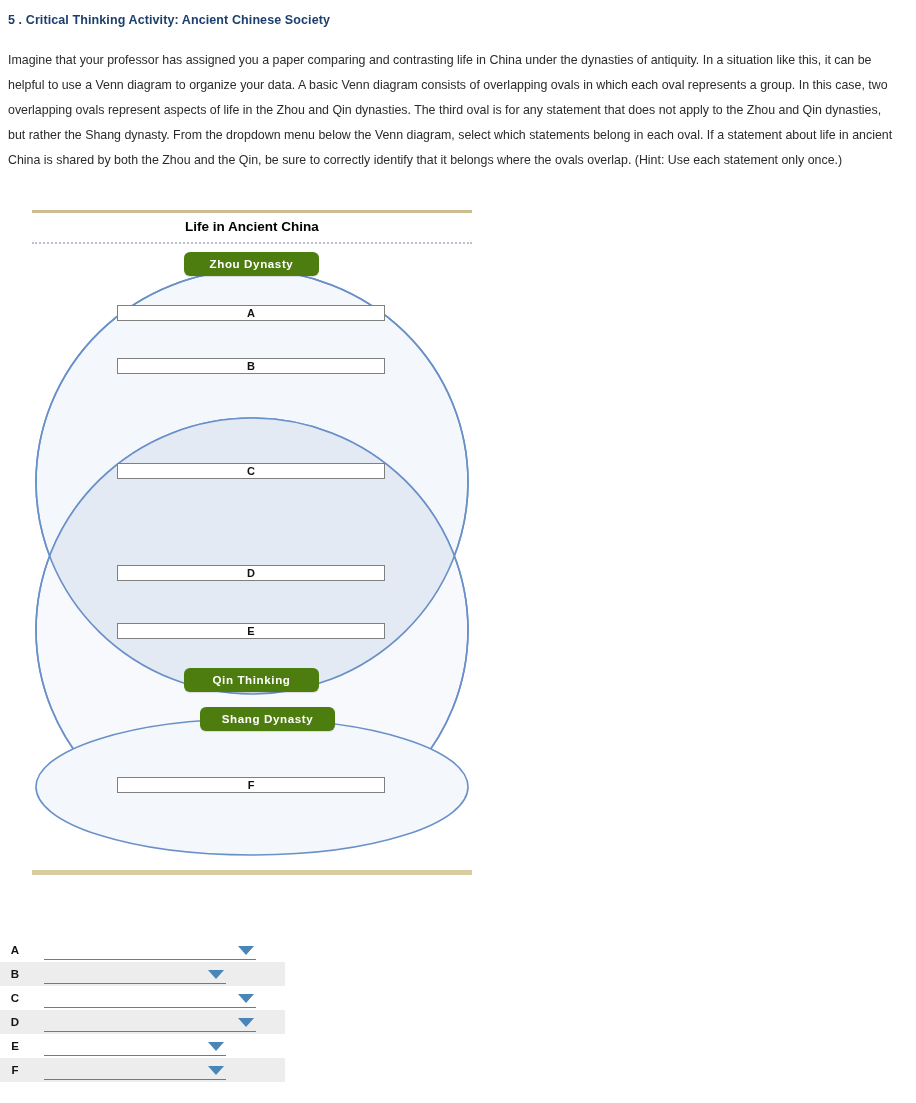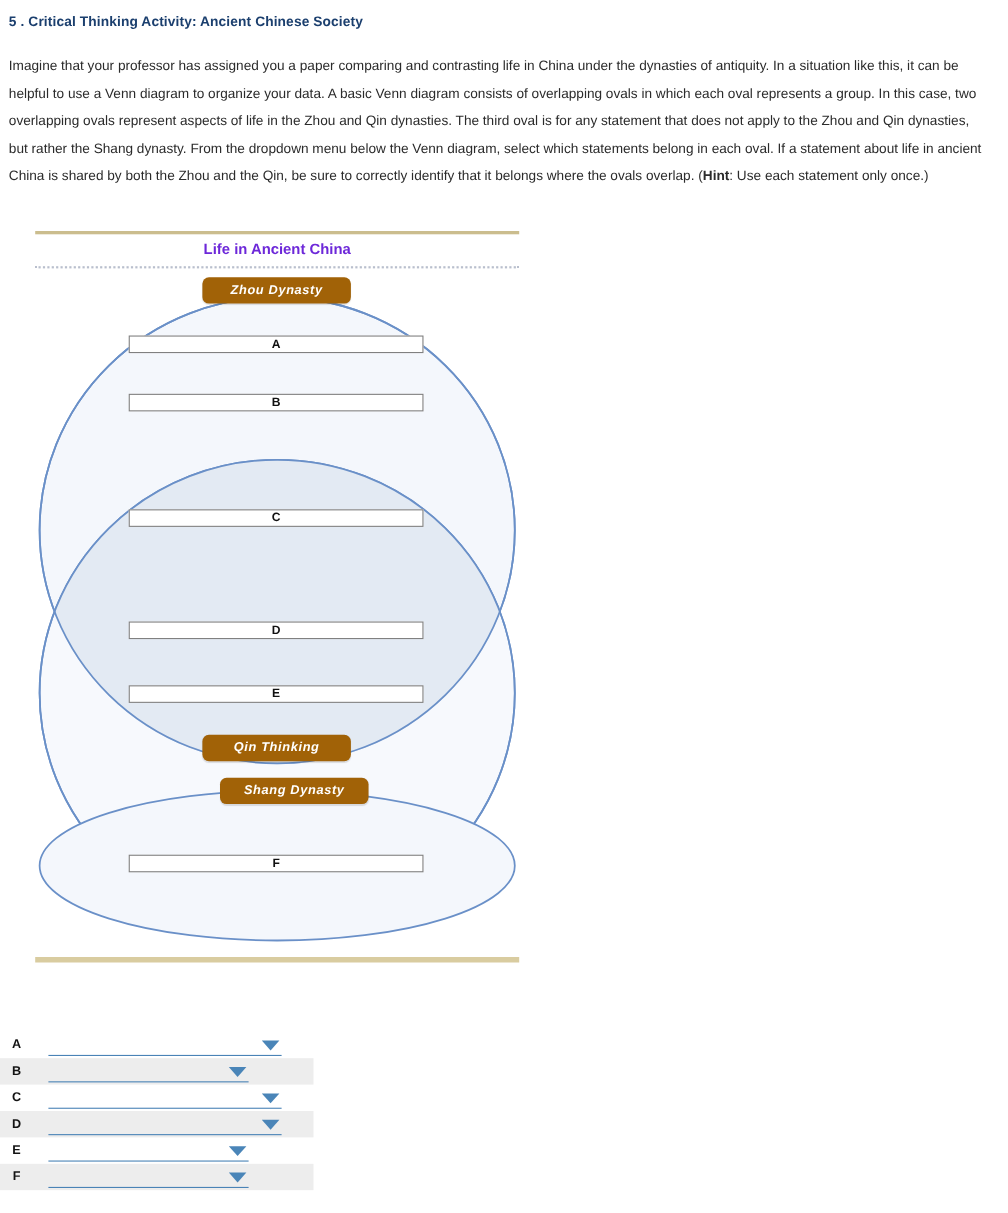--- a/index.html
+++ b/index.html
@@ -32,21 +32,21 @@
   .q-body {
     position: absolute;
     left: 8px;
     top: 48px;
     width: 890px;
     font-size: 12.4px;
     line-height: 25px;
     color: #2b2b2b;
     text-align: left;
   }
-  .q-body b { font-weight: bold; text-align: right; }
+  .q-body b { font-weight: normal; text-align: right; }
 
   
   .venn-figure {
     position: absolute;
     left: 32px;
     top: 210px;
     width: 440px;
     height: 670px;
   }
   .rule-top {
@@ -61,21 +61,21 @@
     width: 440px; height: 5px;
     background: #d9ccA0;
   }
   .figure-title {
     position: absolute;
     left: 0; top: 9px;
     width: 440px;
     text-align: center;
     font-size: 13.5px;
     font-weight: bold;
-    color: #6d28d9;
+    color: #000000;
   }
   .dotted-rule {
     position: absolute;
     left: 0; top: 32px;
     width: 440px;
     height: 2px;
     border-top: 2px dotted #b9bfcd;
   }
 
   
@@ -85,28 +85,27 @@
     width: 440px;
     height: 670px;
   }
 
   
   .pill {
     position: absolute;
     height: 24px;
     line-height: 24px;
     text-align: center;
-    background: #a16207;
+    background: #4d7c0f;
     color: #ffffff;
     font-size: 11.6px;
     font-weight: bold;
     letter-spacing: 0.6px;
     border-radius: 6px;
     box-shadow: 0 1px 1px rgba(0,0,0,0.12);
-    font-style: italic;
   }
   .pill-zhou  { left: 152px; top: 42px;  width: 135px; }
   .pill-qin   { left: 152px; top: 458px; width: 135px; }
   .pill-shang { left: 152px; top: 497px; width: 135px; margin-left: 16px; }
 
   
   .stmt-box {
     position: absolute;
     left: 85px;
     width: 268px;

